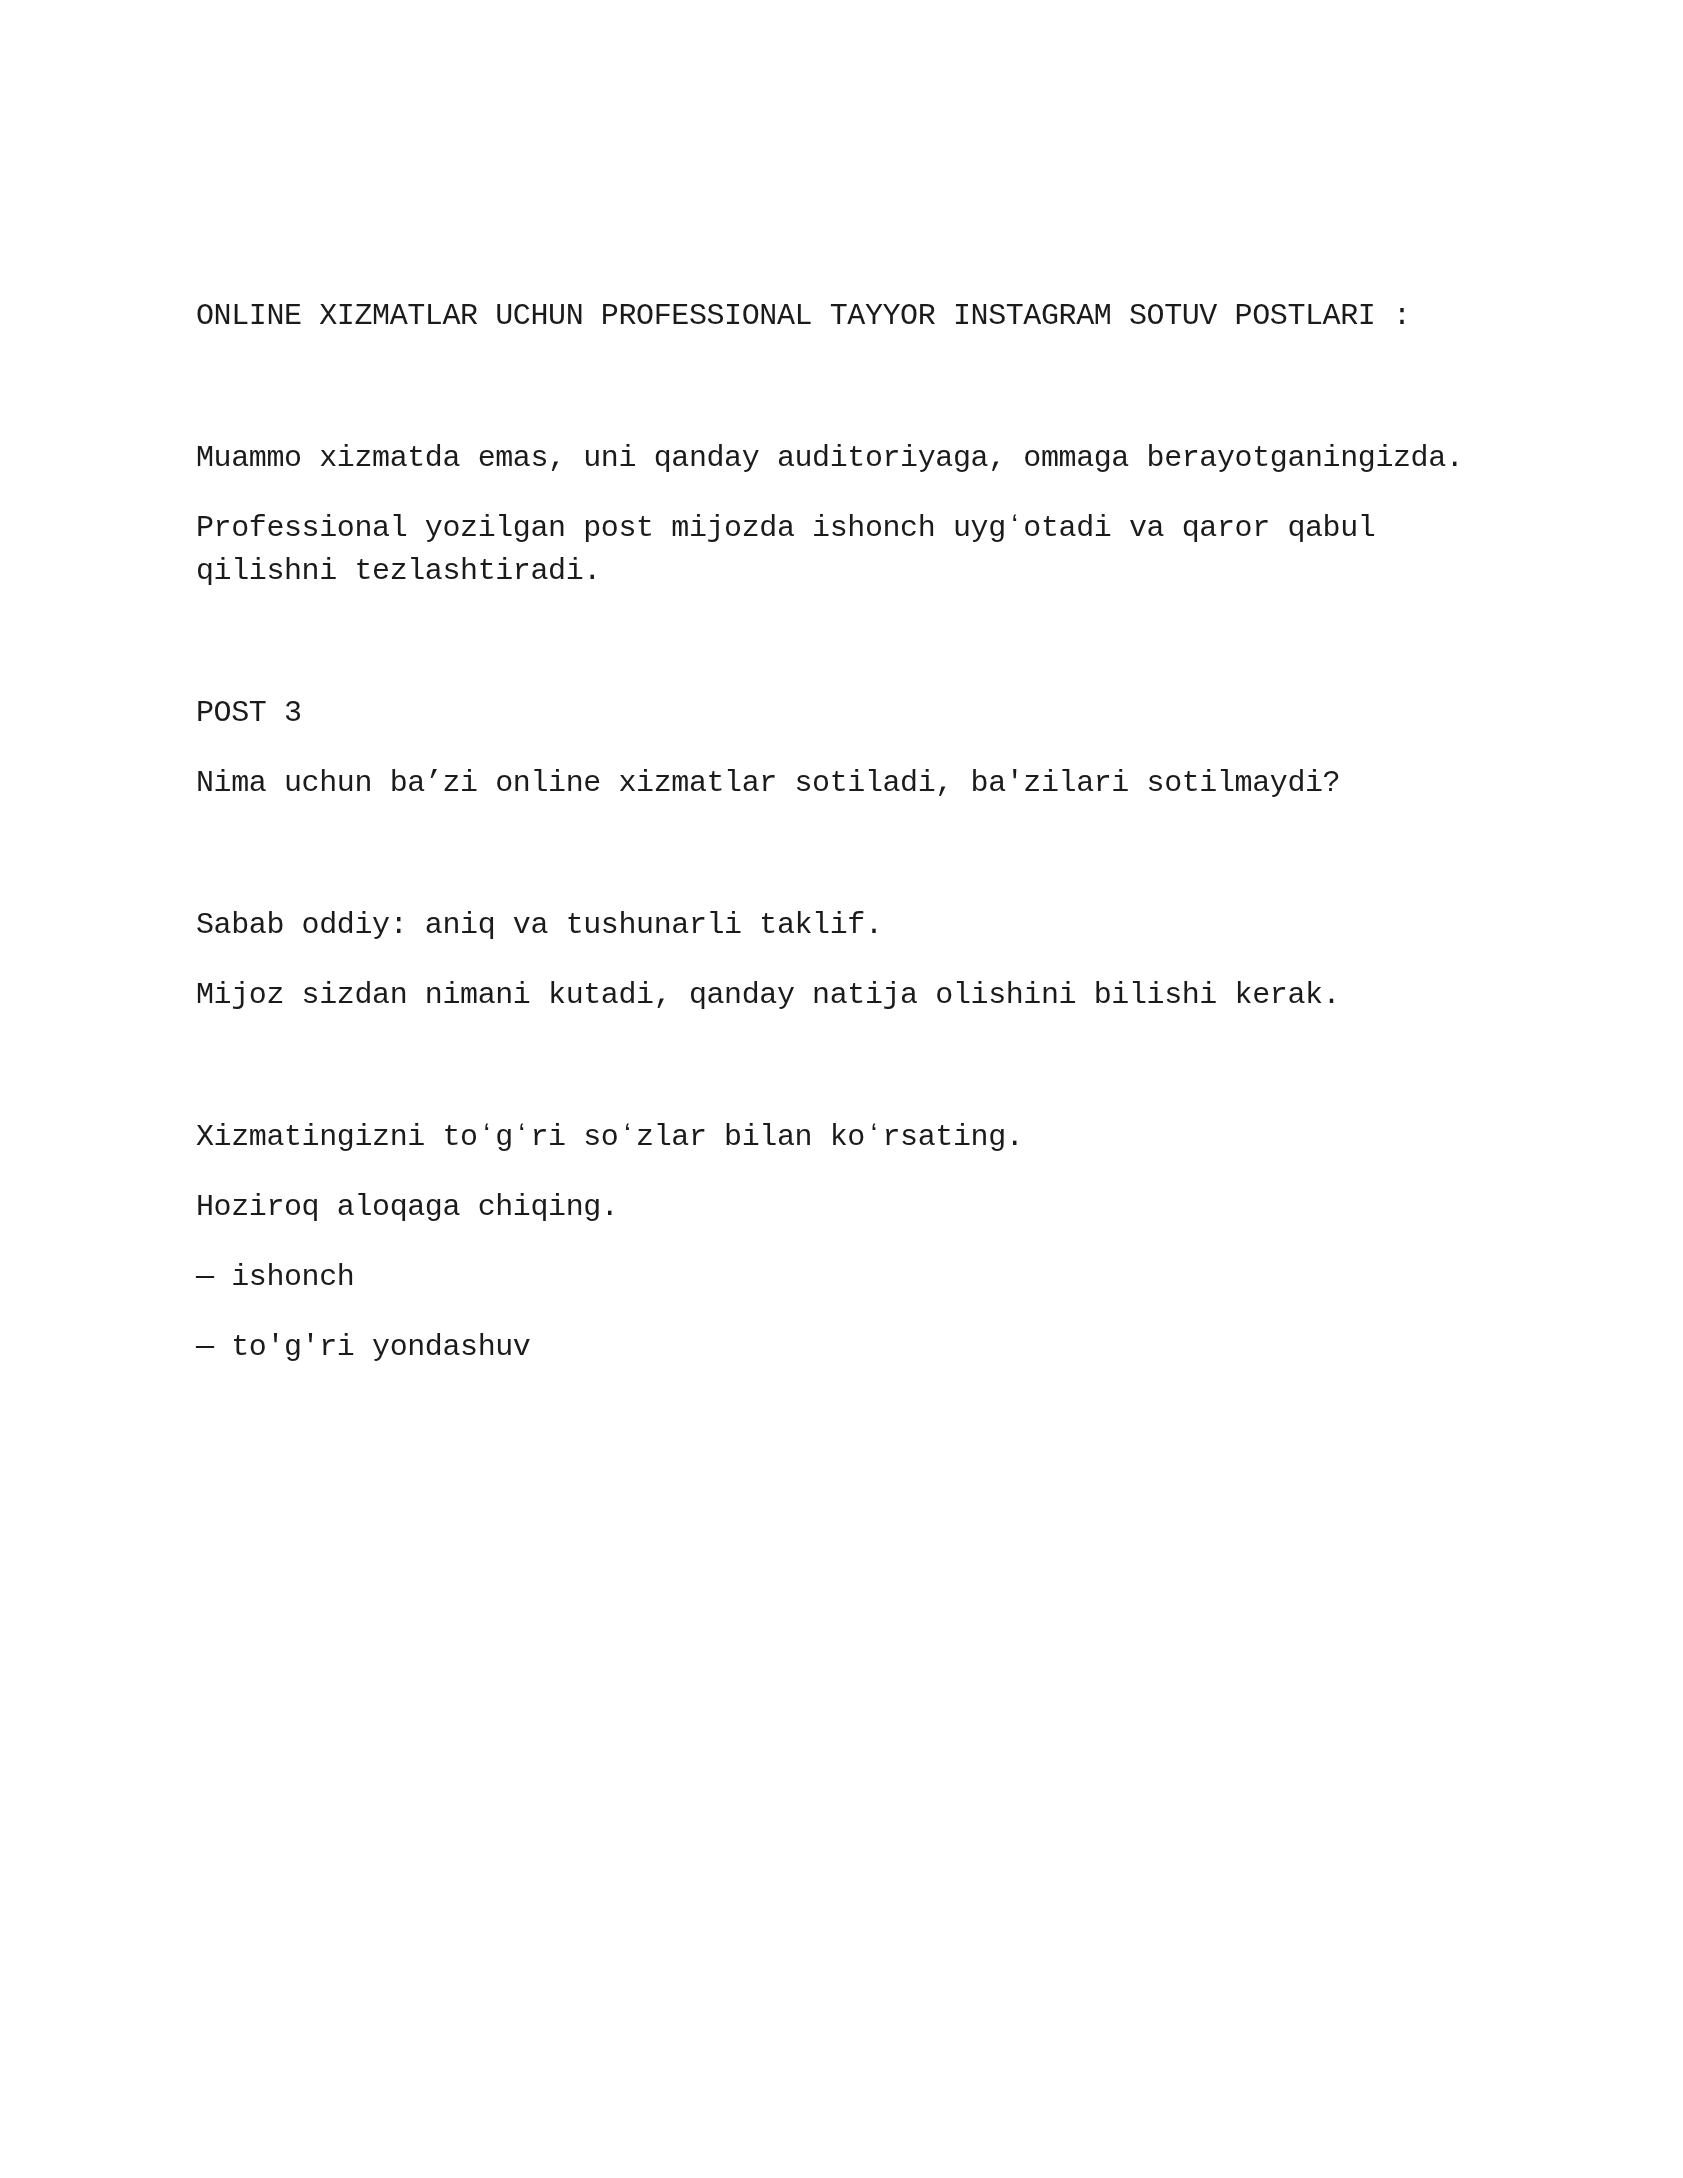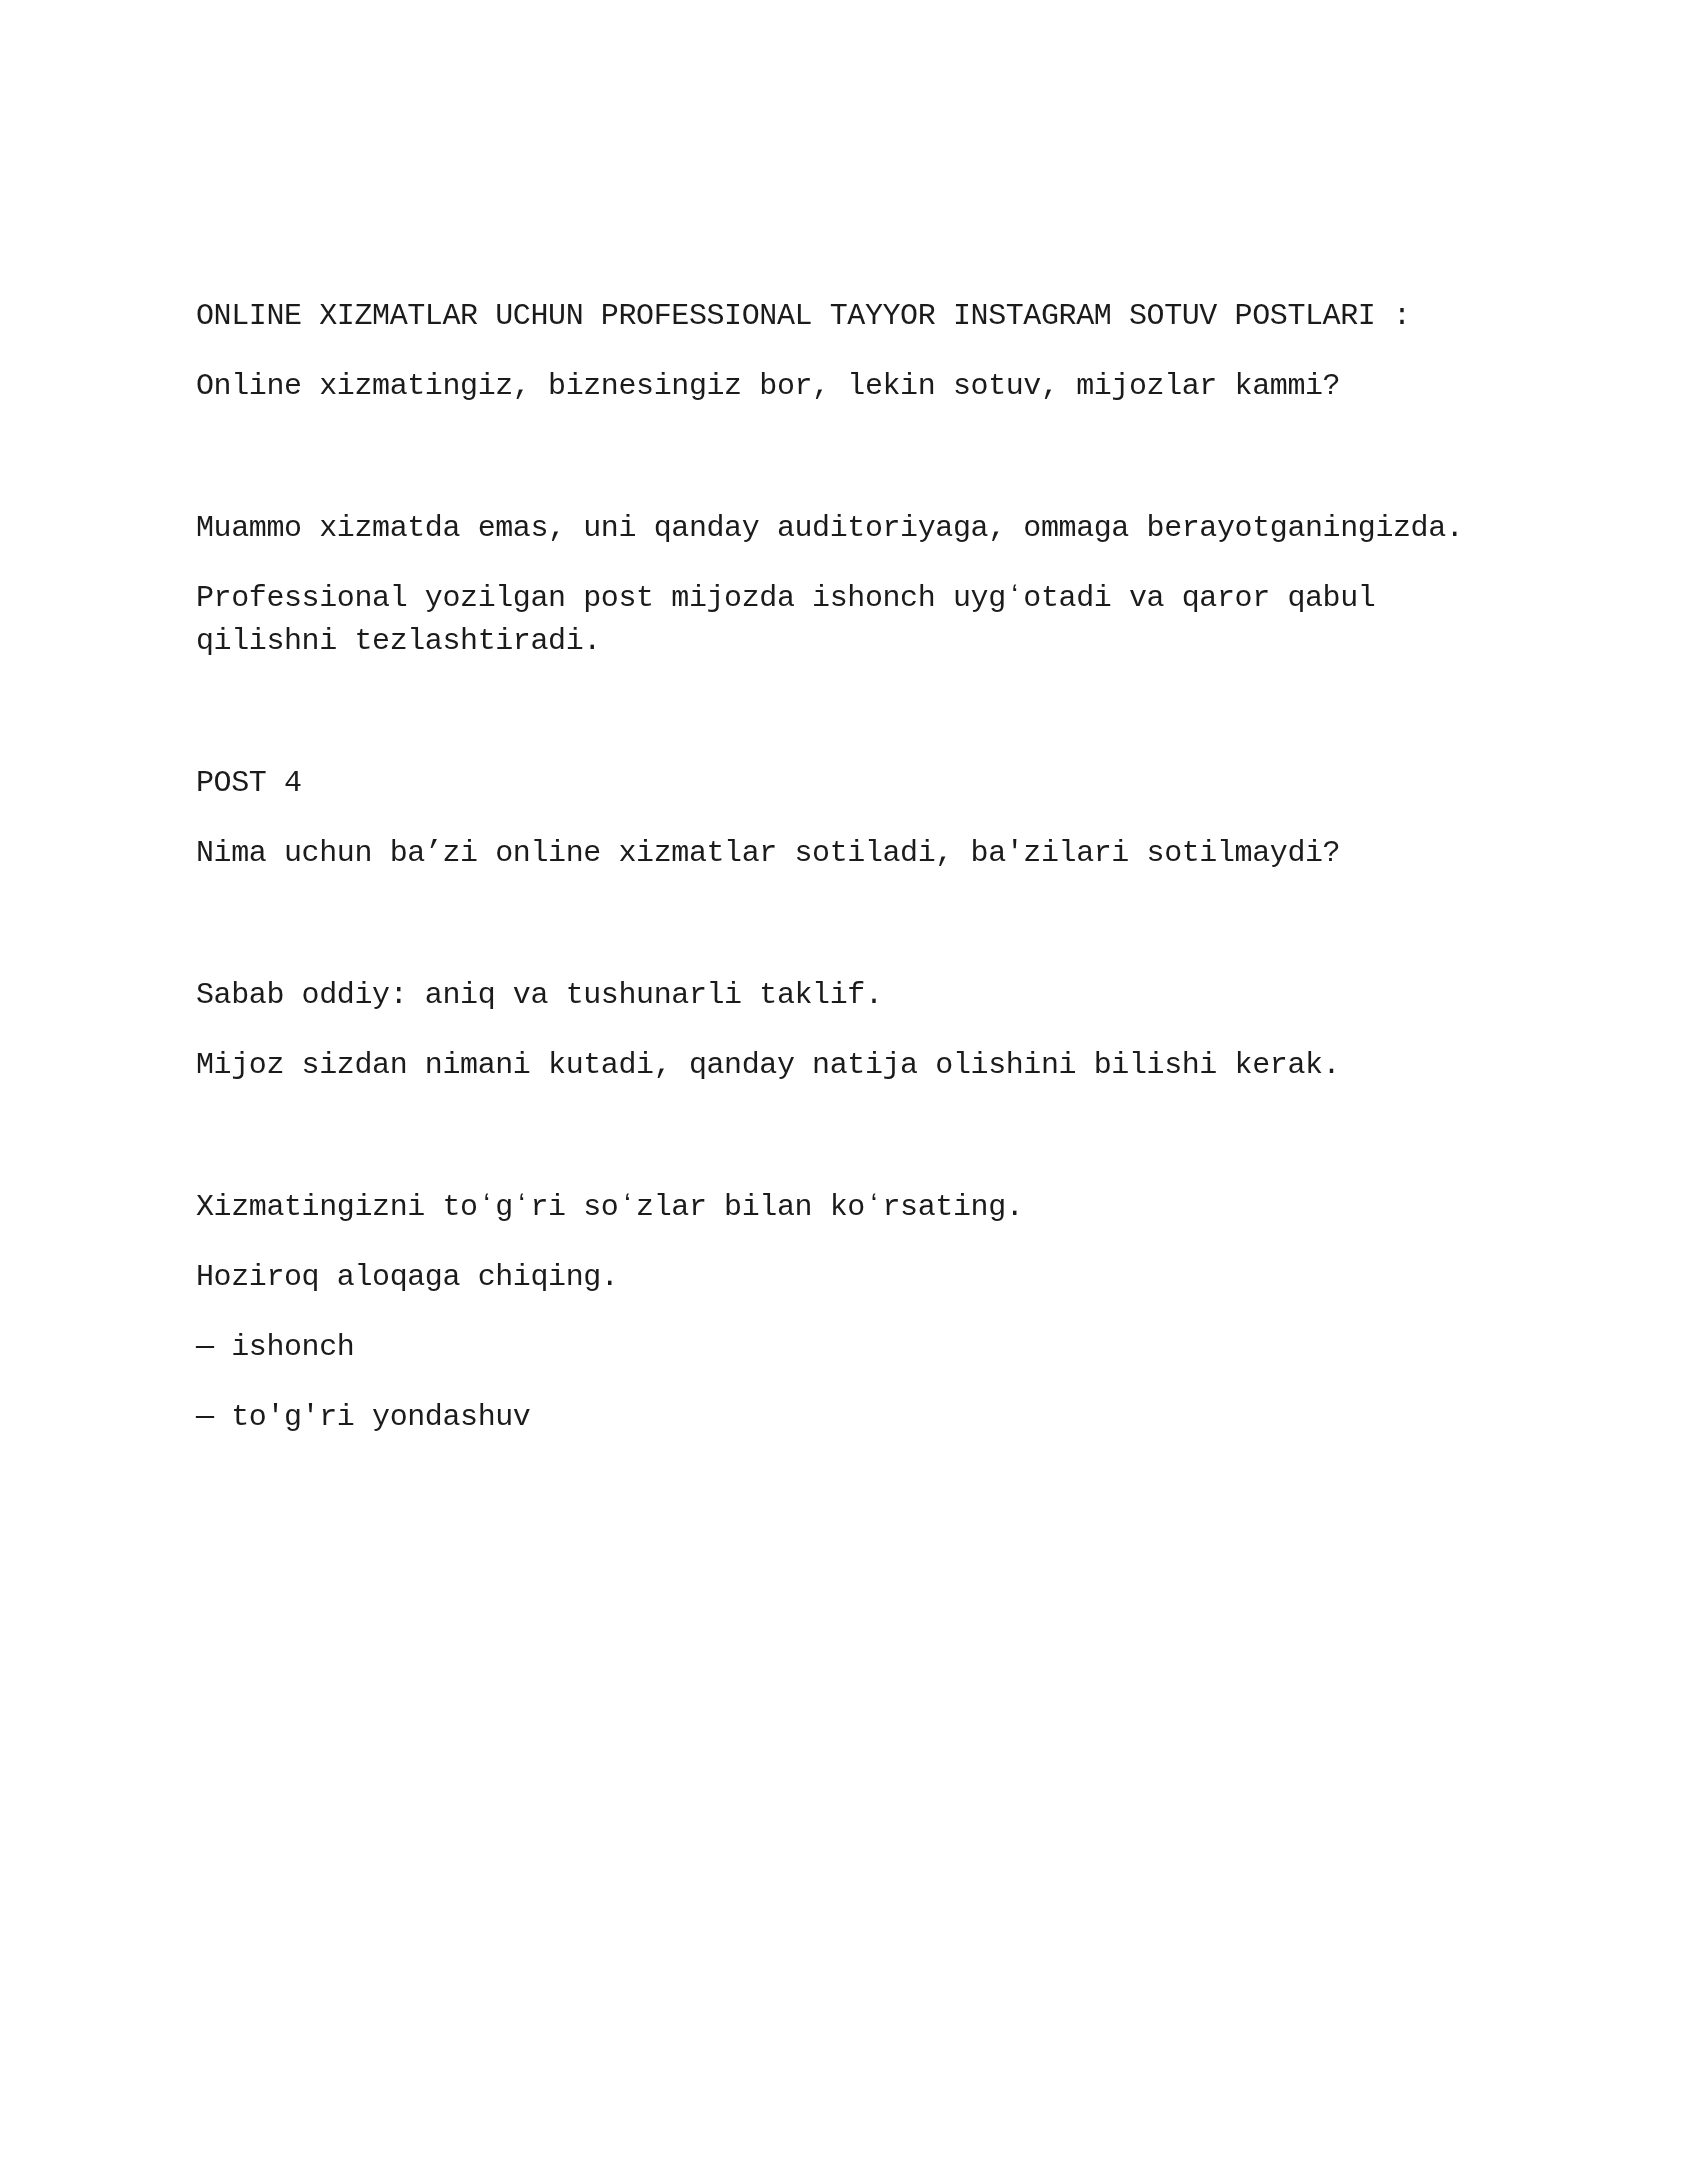--- a/index.html
+++ b/index.html
@@ -32,24 +32,23 @@
   
   .page p.sp {
     margin-top: 99px;
   }
 </style>
 </head>
 <body>
 
 <div class="page">
   <p>ONLINE XIZMATLAR UCHUN PROFESSIONAL TAYYOR INSTAGRAM SOTUV POSTLARI :</p>
-  <p>Online xizmatingiz, biznesingiz bor, lekin sotuv, mijozlar kammi?</p>
   <p class="sp">Muammo xizmatda emas, uni qanday auditoriyaga, ommaga berayotganingizda.</p>
   <p>Professional yozilgan post mijozda ishonch uygʻotadi va qaror qabul qilishni tezlashtiradi.</p>
-  <p class="sp">POST 4</p>
+  <p class="sp">POST 3</p>
   <p>Nima uchun ba’zi online xizmatlar sotiladi, ba'zilari sotilmaydi?</p>
   <p class="sp">Sabab oddiy: aniq va tushunarli taklif.</p>
   <p>Mijoz sizdan nimani kutadi, qanday natija olishini bilishi kerak.</p>
   <p class="sp">Xizmatingizni toʻgʻri soʻzlar bilan koʻrsating.</p>
   <p>Hoziroq aloqaga chiqing.</p>
   <p>— ishonch</p>
   <p>— to'g'ri yondashuv</p>
 </div>
 
 

